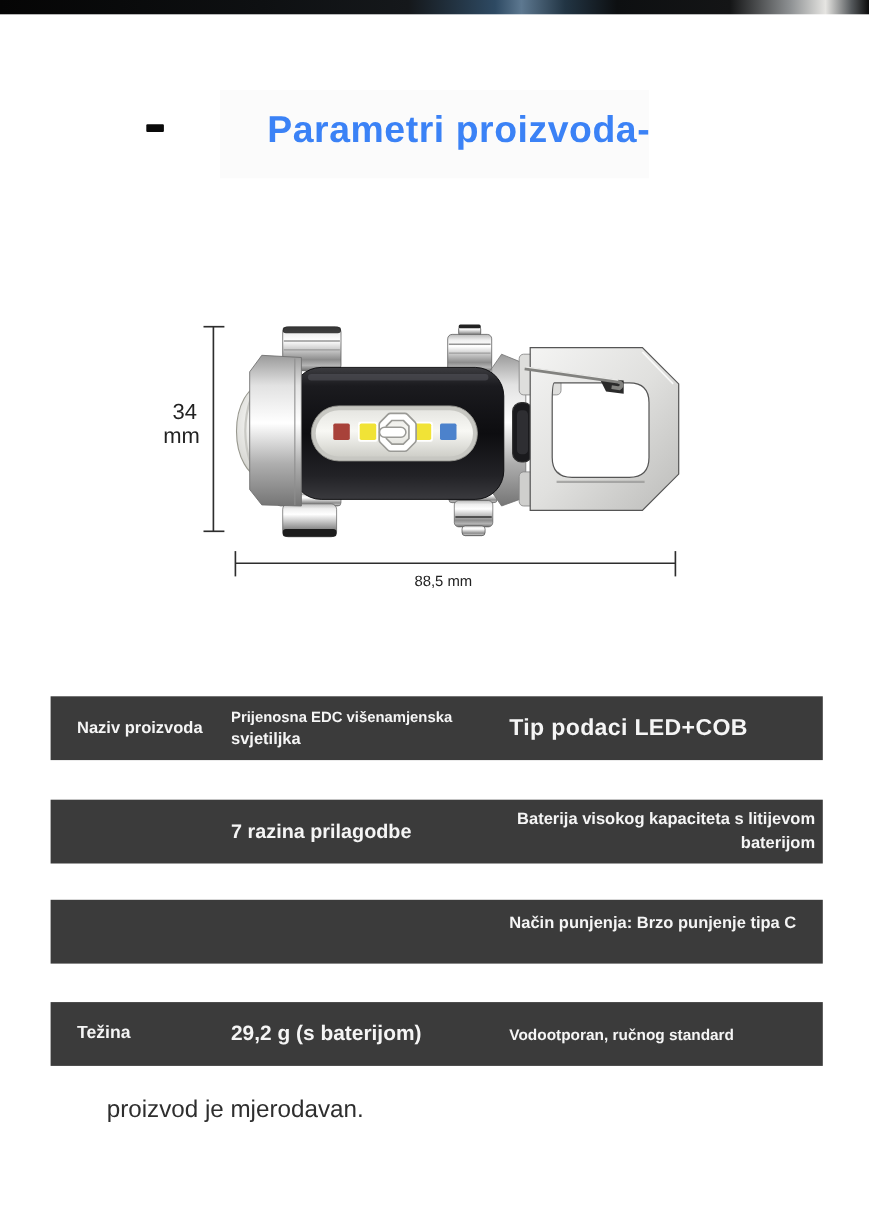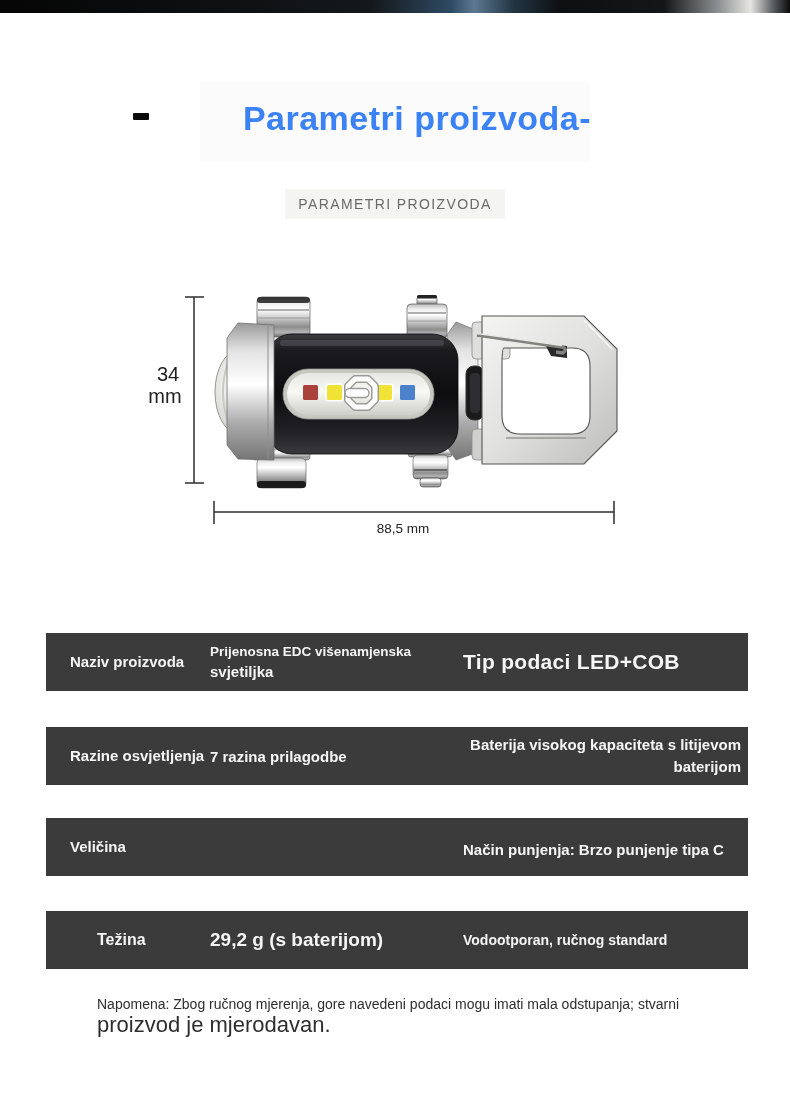--- a/index.html
+++ b/index.html
@@ -17,46 +17,43 @@
   .figure{position:absolute;left:0;top:280px;width:790px;height:270px;}
   .spec-row{position:absolute;left:46px;width:702px;height:58px;background:#3b3b3b;color:#f5f5f5;}
   .cell{position:absolute;top:0;height:100%;display:flex;flex-direction:column;justify-content:center;}
   .cell-label{left:24px;width:135px;font-size:15px;font-weight:700;line-height:24px;}
   .cell-value{left:164px;width:215px;font-weight:700;}
   .cell-extra{left:417px;width:278px;font-weight:700;}
   .row-0{top:633px;} .row-1{top:727px;} .row-2{top:818px;} .row-3{top:911px;}
   .row-0 .cell-value .v1{font-size:13.5px;line-height:19px;}
   .row-0 .cell-value .v2{font-size:15px;line-height:21px;}
   .row-0 .cell-extra{font-size:21px;font-weight:600;letter-spacing:0.3px;}
-  .row-1 .cell-value{font-size:15px;}
+  .row-1 .cell-value{font-size:18px;}
   .row-1 .cell-extra{font-size:15px;line-height:22px;text-align:right;}
   .row-2 .cell-value{font-size:15px;}
-  .row-2 .cell-extra{font-size:15px;justify-content:flex-start;padding-top:23px;box-sizing:border-box;}
-  .row-3 .cell-label{font-size:16px;margin-left:27px;}
+  .row-2 .cell-extra{font-size:15px;justify-content:flex-start;padding-top:13px;box-sizing:border-box;}
+  .row-3 .cell-label{font-size:16px;}
   .row-3 .cell-value{font-size:19px;}
   .row-3 .cell-extra{font-size:14px;}
   .note{position:absolute;left:97px;top:996px;color:#2e2e2e;}
   .note .n1{font-size:14px;line-height:17px;}
   .note .n2{font-size:22px;line-height:22px;margin-top:1px;}
   svg text{font-family:"Liberation Sans",sans-serif;}
 </style>
 </head>
 <body>
 
 <div class="page">
 
   <div class="top-strip"></div>
 
   <div class="title-bg"></div>
   <div class="title-dash"></div>
   <div class="page-title">Parametri proizvoda-</div>
 
-  <div class="subtitle-chip">
-    <span>PARAMETRI PROIZVODA</span>
-  </div>
 
   <svg class="figure" viewBox="0 280 790 270" width="790" height="270">
     <defs>
       <linearGradient id="chromeV" x1="0" y1="0" x2="0" y2="1">
         <stop offset="0" stop-color="#b9b9b9"></stop>
           <stop offset="0.15" stop-color="#efefef"></stop>
         <stop offset="0.32" stop-color="#ffffff"></stop>
           <stop offset="0.55" stop-color="#c3c3c3"></stop>
         <stop offset="0.75" stop-color="#8d8d8d"></stop>
           <stop offset="0.88" stop-color="#b5b5b5"></stop>
@@ -188,34 +185,31 @@
   <div class="spec-row row-0">
     <div class="cell cell-value">
       <span class="v1">Prijenosna EDC višenamjenska</span>
       <span class="v2">svjetiljka</span>
     </div>
     <div class="cell cell-label">Naziv proizvoda</div>
     <div class="cell cell-extra">Tip podaci LED+COB</div>
   </div>
 
   <div class="spec-row row-1">
-    <div class="cell cell-label">Razine osvjetljenja</div>
     <div class="cell cell-value">7 razina prilagodbe</div>
     <div class="cell cell-extra">Baterija visokog kapaciteta s litijevom baterijom</div>
   </div>
 
   <div class="spec-row row-2">
-    <div class="cell cell-label">Veličina</div>
     <div class="cell cell-extra">Način punjenja: Brzo punjenje tipa C</div>
   </div>
 
   <div class="spec-row row-3">
     <div class="cell cell-label">Težina</div>
     <div class="cell cell-value">29,2 g (s baterijom)</div>
     <div class="cell cell-extra">Vodootporan, ručnog standard</div>
   </div>
 
   <div class="note">
-    <div class="n1">Napomena: Zbog ručnog mjerenja, gore navedeni podaci mogu imati mala odstupanja; stvarni</div>
     <div class="n2">proizvod je mjerodavan.</div>
   </div>
 
 </div>
 
 </body></html>

